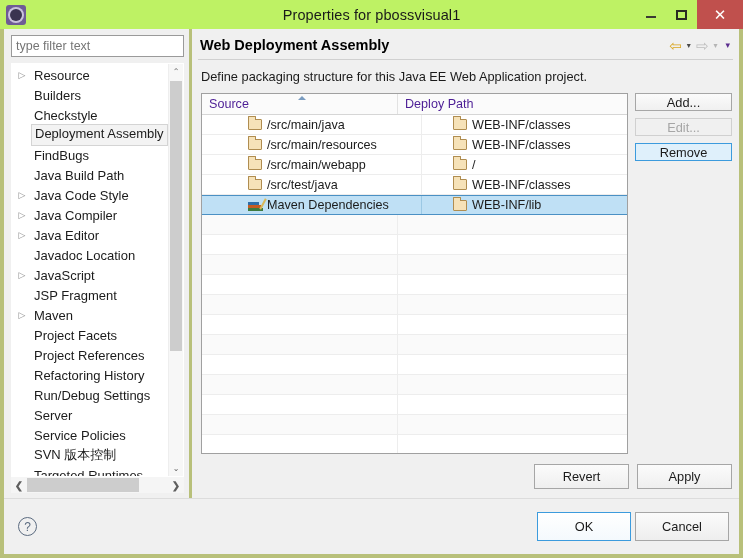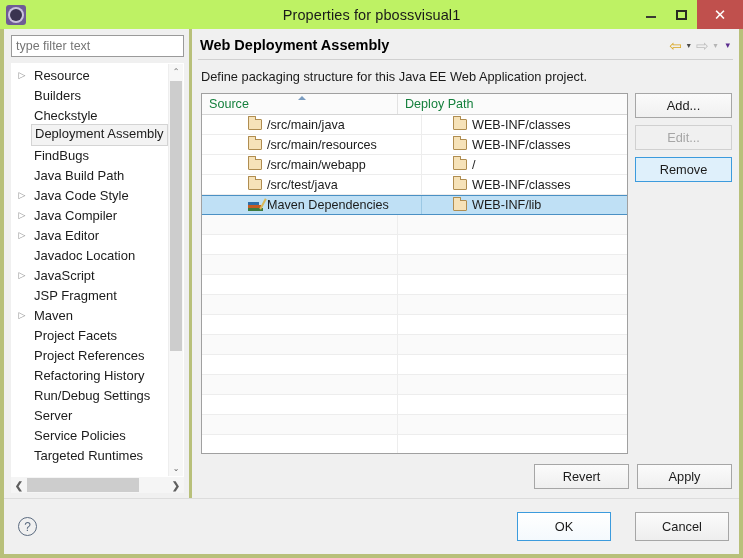--- a/index.html
+++ b/index.html
@@ -262,21 +262,21 @@
   }
   #thead {
     display: flex;
     height: 21px;
     flex: 0 0 auto;
     background: #fbfbfb;
     border-bottom: 1px solid #d6d6d6;
   }
   .th {
     font-size: 12.6px;
-    color: #15803d;
+    color: #4c1d95;
     display: flex; align-items: center;
     padding-left: 7px;
     position: relative;
     cursor: default;
   }
   .th:first-child { width: 196px; flex: 0 0 auto; border-right: 1px solid #e2e2e2; }
   .th:last-child { flex: 1 1 auto; }
   #sort-indicator {
     position: absolute;
     left: 96px; top: 2px;
@@ -346,21 +346,21 @@
   .empty-row.alt { background: #fafafa; }
 
   
   #side-buttons {
     width: 104px;
     flex: 0 0 auto;
     padding-left: 7px;
     display: flex; flex-direction: column; gap: 7px;
   }
   .sbtn {
-    height: 25px;
+    height: 18px;
     font-size: 12.8px;
     font-family: "Liberation Sans", sans-serif;
     background: linear-gradient(#fbfbfb, #f0f0f0);
     border: 1px solid #a6a6a6;
     color: #1b1b1b;
     cursor: default;
     display: flex; align-items: center; justify-content: center;
   }
   .sbtn.disabled { color: #a6a6a6; border-color: #d0d0d0; background: #f0f0f0; }
   .sbtn.focused {
@@ -399,21 +399,21 @@
     border-radius: 50%;
     border: 1.5px solid #5b6b80;
     color: #5b6b80;
     font-size: 12px;
     display: flex; align-items: center; justify-content: center;
     cursor: default;
     flex: 0 0 auto;
   }
   #footer-buttons {
     margin-left: auto;
-    display: flex; gap: 24px;
+    display: flex; gap: 4px;
   }
   .fbtn {
     width: 94px; height: 29px;
     font-size: 12.8px;
     font-family: "Liberation Sans", sans-serif;
     background: linear-gradient(#fbfbfb, #eeeeee);
     border: 1px solid #a6a6a6;
     color: #1b1b1b;
     cursor: default;
     display: flex; align-items: center; justify-content: center;
@@ -515,20 +515,24 @@
               <span class="arrow"></span>
               <span class="tlabel">Run/Debug Settings</span>
             </div>
             <div class="tree-item">
               <span class="arrow"></span>
               <span class="tlabel">Server</span>
             </div>
             <div class="tree-item">
               <span class="arrow"></span>
               <span class="tlabel">Service Policies</span>
+            </div>
+            <div class="tree-item">
+              <span class="arrow"></span>
+              <span class="tlabel">SVN 版本控制</span>
             </div>
             <div class="tree-item">
               <span class="arrow"></span>
               <span class="tlabel">Targeted Runtimes</span>
             </div>
           </div>
         <div id="tree-vscroll">
           <div class="sb-arrow">⌃</div>
           <div id="tree-vtrack"></div>
           <div class="sb-arrow">⌄</div>

